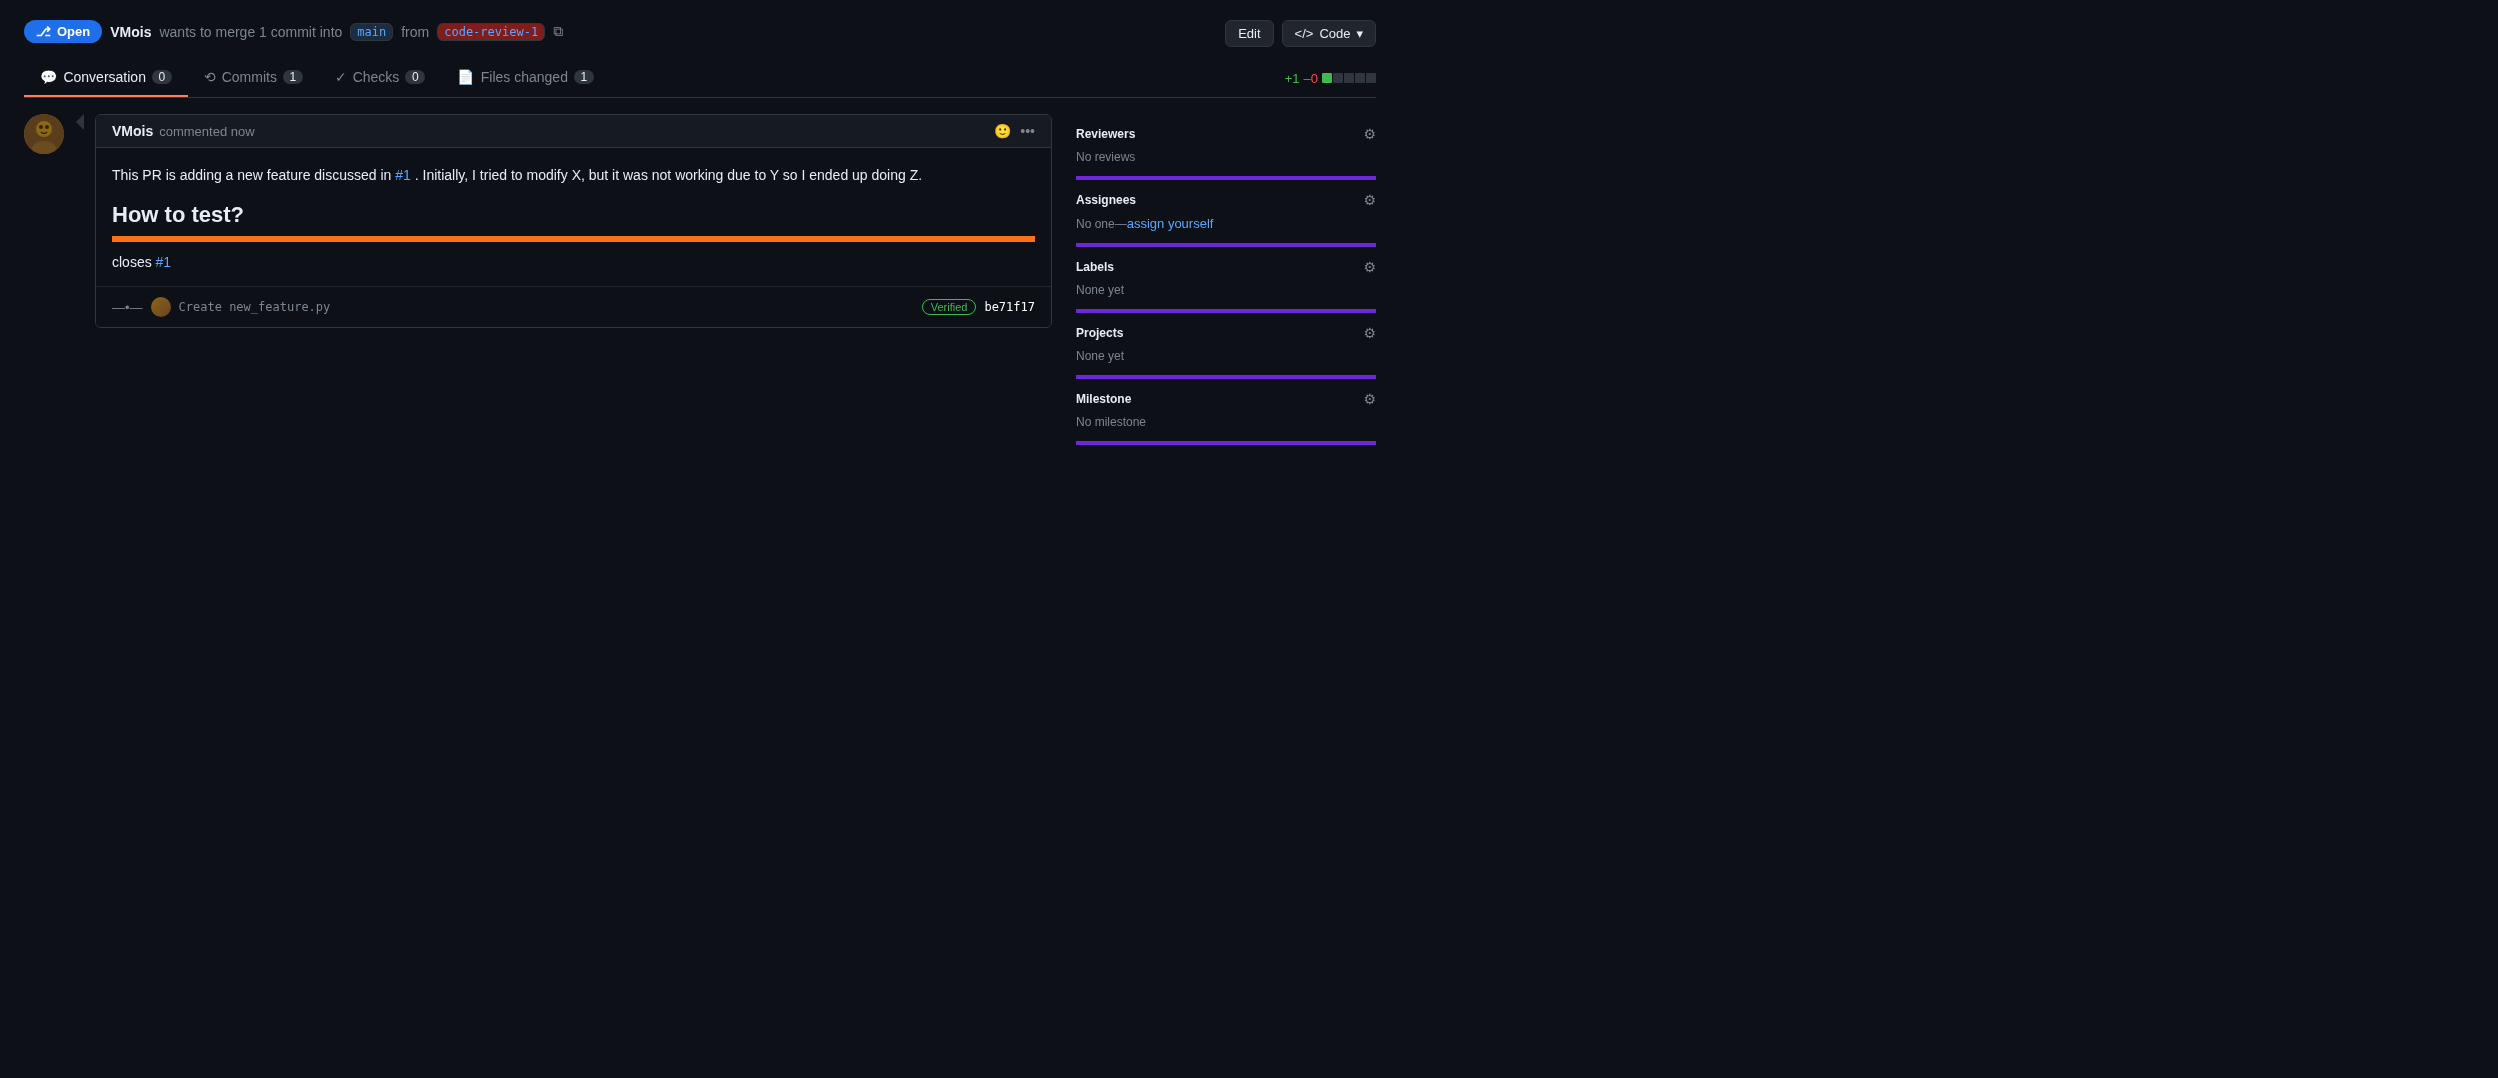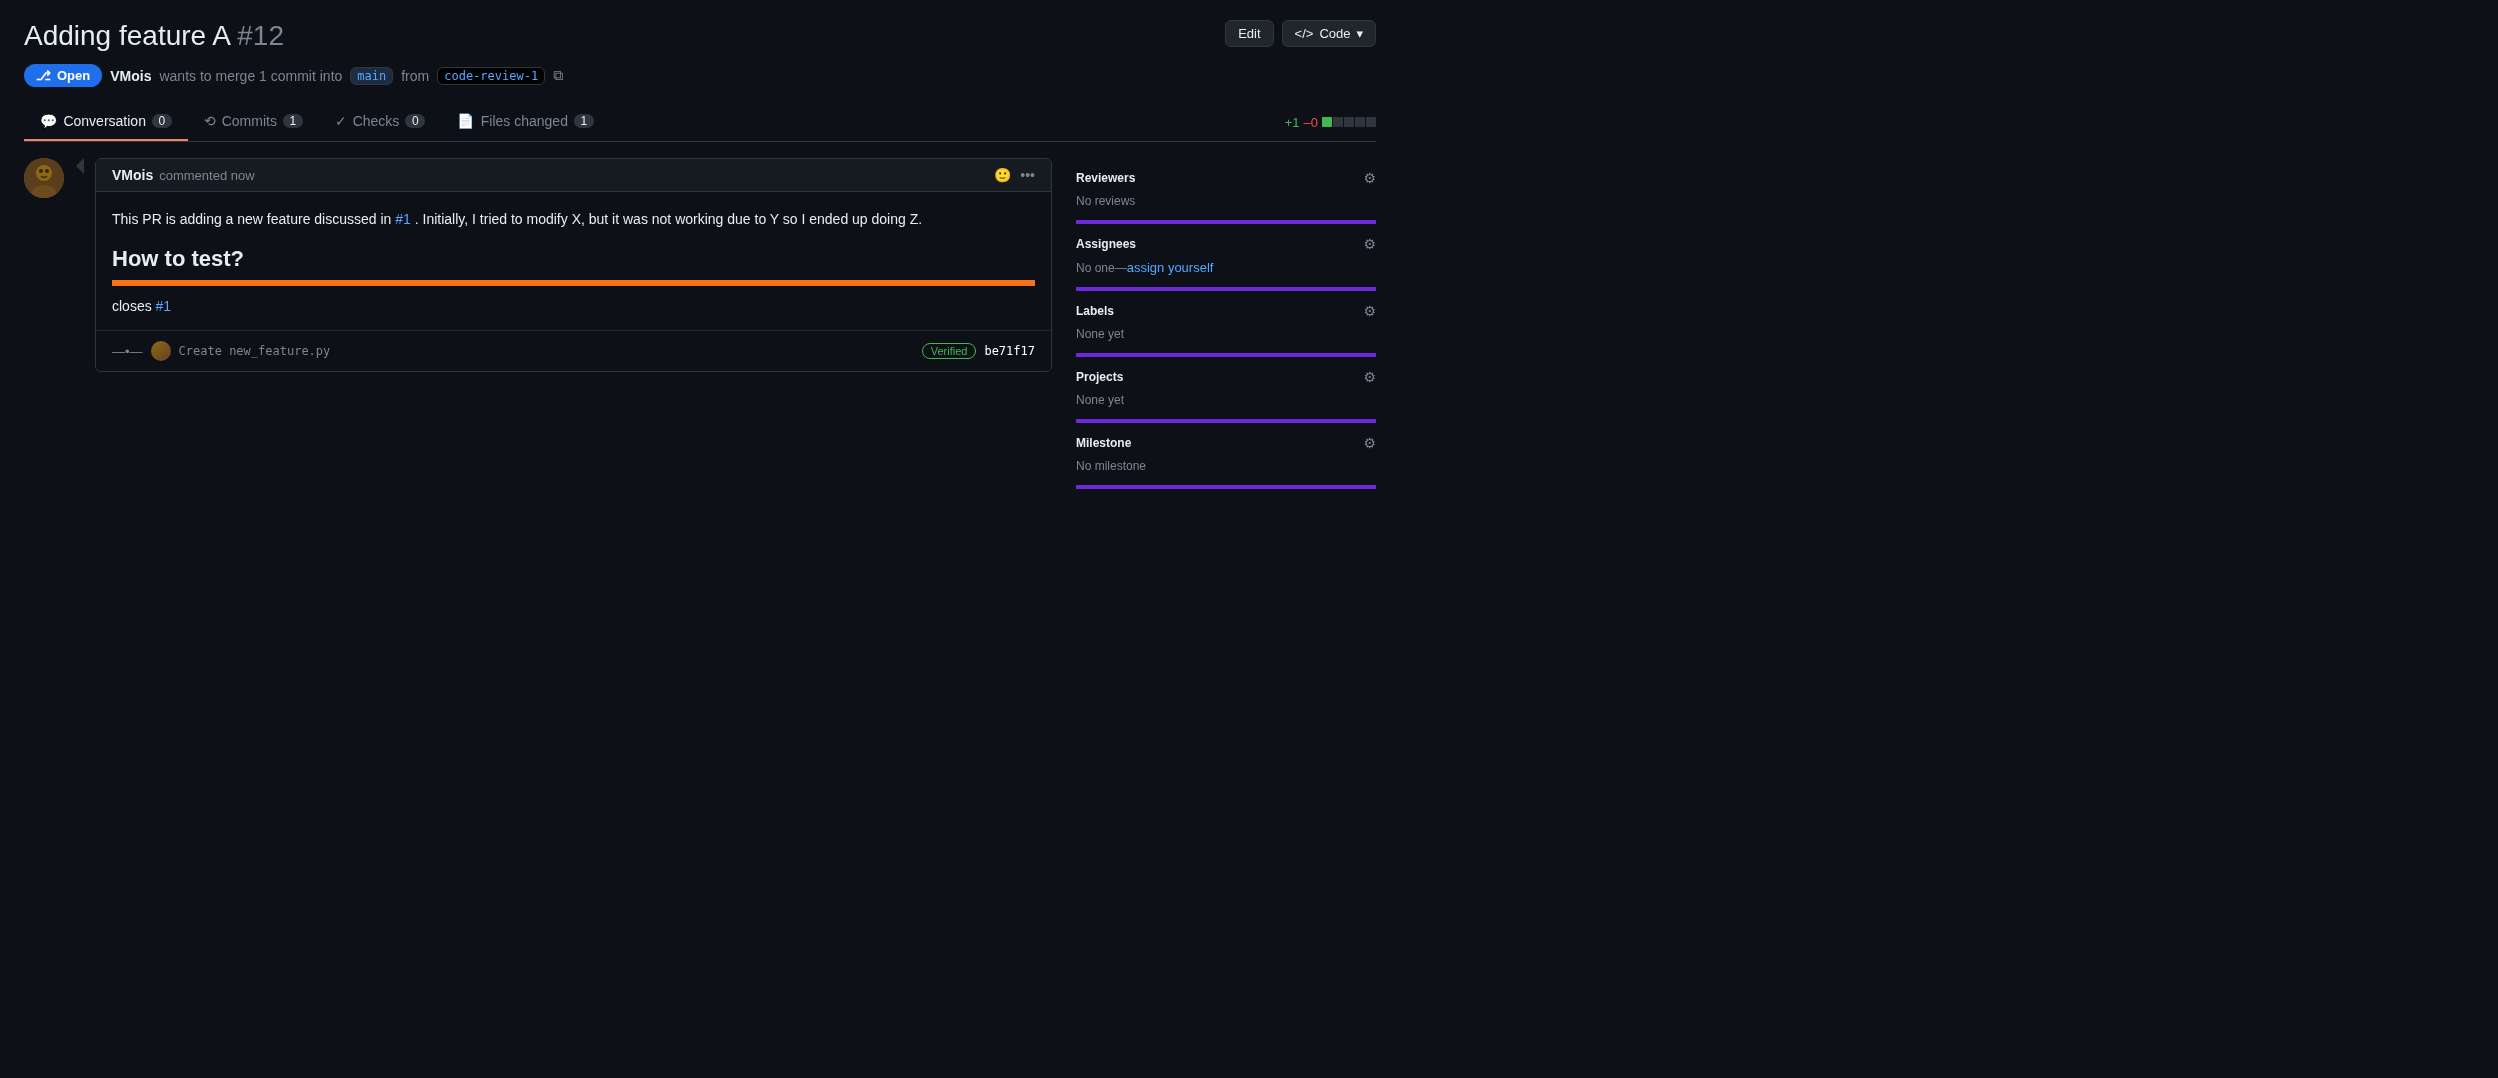--- a/index.html
+++ b/index.html
@@ -50,21 +50,21 @@
       border-radius: 6px;
       padding: 1px 6px;
       font-size: 12px;
       font-family: 'SFMono-Regular', Consolas, monospace;
     }
     .branch-tag.main-tag {
       background-color: #1c2d41;
       text-align: center;
     }
     .branch-tag.feature-tag {
-      background-color: #000000;
+      background-color: #7f1d1d;
     }
     .copy-icon {
       cursor: pointer;
       color: #7d8590;
       font-size: 14px;
     }
     .header-actions {
       position: absolute;
       top: 20px;
       right: 24px;
@@ -320,24 +320,20 @@
 
   <div class="header-actions">
     <button class="btn">Edit</button>
     <button class="btn">
       <span>&lt;/&gt;</span>
       <span>Code</span>
       <span>▾</span>
     </button>
   </div>
 
-  <h1 class="pr-title">
-    <span>Adding feature A</span>
-    <span class="pr-number">#12</span>
-  </h1>
 
   <div class="pr-subtitle">
     <span class="badge-open">
       <span>⎇</span>
       <span>Open</span>
     </span>
     <span style="color:#e6edf3; font-weight:600;">VMois</span>
     <span>wants to merge 1 commit into</span>
     <span class="branch-tag main-tag">main</span>
     <span>from</span>

